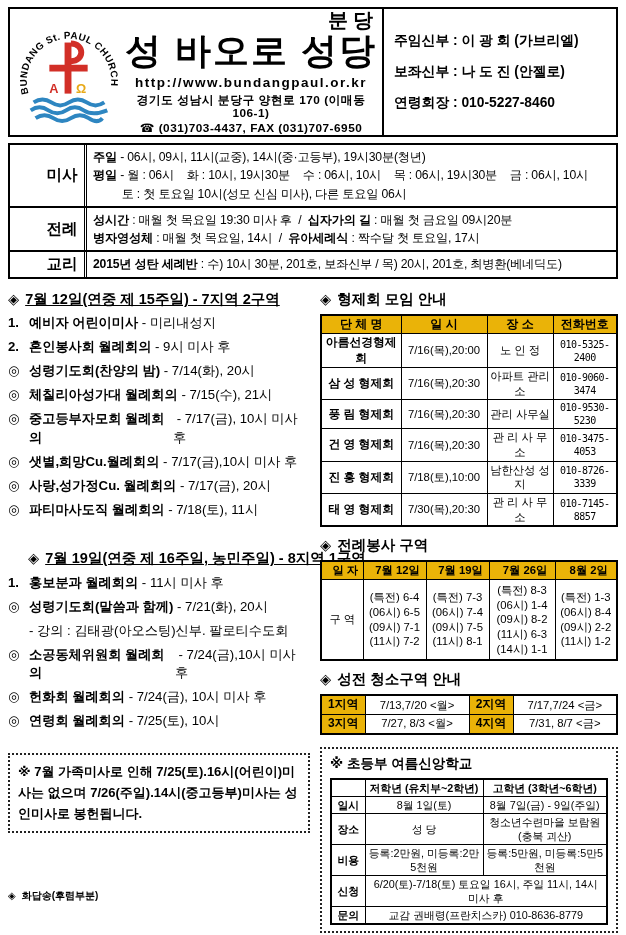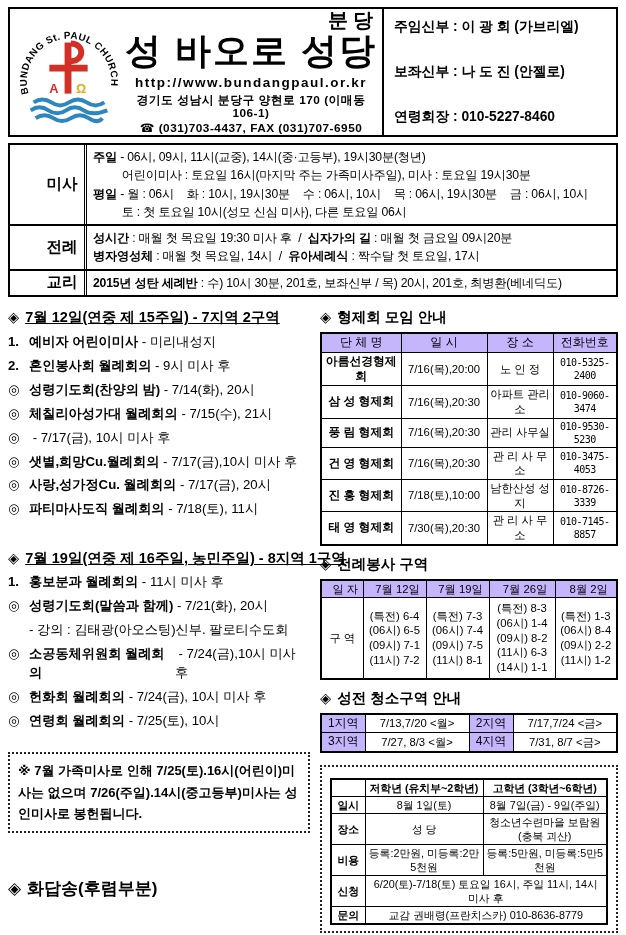--- a/index.html
+++ b/index.html
@@ -10,21 +10,21 @@
   .header-box{display:flex;border:2px solid #000;height:126px;}
   .h-left{flex:1;display:flex;align-items:center;padding:2px 4px;}
   .logo{width:110px;height:116px;flex:none;}
   .h-center{flex:1;text-align:center;line-height:1.1;}
   .t-small{font-size:20px;font-weight:900;letter-spacing:5px;text-align:right;padding-left:62px;}
   .t-big{font-size:36px;font-weight:900;letter-spacing:2px;}
   .t-url{font-size:13.5px;font-weight:bold;letter-spacing:1.5px;margin-top:5px;}
   .t-addr{font-size:11.8px;font-weight:bold;margin-top:3px;letter-spacing:.5px;}
   .t-tel{font-size:11.8px;font-weight:bold;margin-top:2px;letter-spacing:.5px;}
   .h-right{width:212px;border-left:2px solid #000;display:flex;flex-direction:column;
-           justify-content:center;gap:27px;padding:6px 10px;font-weight:bold;font-size:13.8px;}
+           justify-content:center;gap:13px;padding:6px 10px;font-weight:bold;font-size:13.8px;}
   
   .info-table{border:2px solid #000;margin-top:6px;}
   .info-row{display:flex;}
   .info-row + .info-row{border-top:2px solid #000;}
   .info-label{width:44px;flex:none;display:flex;align-items:center;justify-content:center;
               font-weight:900;font-size:15.5px;border-right:3px double #000;padding-left:30px;}
   .info-body{flex:1;padding:3px 6px;font-size:12.2px;line-height:1.5;}
   .rline{white-space:pre-wrap;letter-spacing:-.2px;}
   .rline .b{font-weight:900;}
   
@@ -38,34 +38,34 @@
   .li{display:flex;font-size:13.2px;margin:5.5px 0;line-height:1.4;white-space:pre-wrap;}
   .li .marker{width:21px;flex:none;font-weight:bold;}
   .li .ttl{font-weight:900;}
   .dotted{border:2px dotted #222;padding:6px 8px;margin-top:12px;}
   .notice{font-size:13px;font-weight:900;line-height:1.65;margin-top:22px;}
   
   table{border-collapse:collapse;width:100%;table-layout:fixed;}
   table{border:2px solid #000;}
   td{border:1px solid #000;font-size:11.3px;padding:1px 2px;text-align:center;
      white-space:pre-line;overflow:hidden;line-height:1.3;}
-  .hcell{background:#c4b5fd;font-weight:400;font-size:12px;}
+  .hcell{background:#eab308;font-weight:700;font-size:12px;}
   .bcell{font-weight:900;}
   .t-bro tr:not(:first-child) td:first-child{font-weight:900;font-size:11.8px;}
   .t-bro tr:not(:first-child) td:nth-child(4){font-size:10px;letter-spacing:-.5px;
      font-family:"DejaVu Sans Mono",monospace;}
   .t-zone td{font-size:11.3px;padding-left:8px;}
   .t-zone tr:nth-child(2) td{text-align:center;padding:3px 1px;}
   .t-clean{margin-bottom:2px;}
   .t-elem{margin-top:5px;}
   .t-elem td{font-size:10.8px;}
   .box-h{font-size:13.5px;font-weight:900;}
   .gapA{margin-top:9px;}
   
-  .music-h{font-size:17px;font-weight:900;margin-top:44px;}
+  .music-h{font-size:10px;font-weight:900;margin-top:56px;}
   .music-h .mk{margin-right:6px;}
 </style>
 </head>
 <body>
 
 <div class="page">
 
   <div class="header-box">
     <div class="h-left">
       <svg class="logo" viewBox="0 0 112 116">
@@ -101,21 +101,20 @@
       <div>보좌신부 : 나 도 진 (안젤로)</div>
       <div>연령회장 : 010-5227-8460</div>
     </div>
   </div>
 
   <div class="info-table">
     <div class="info-row">
       <div class="info-label">미사</div>
       <div class="info-body">
           <div class="rline"><span class="b">주일</span><span> - 06시, 09시, 11시(교중), 14시(중·고등부), 19시30분(청년)</span></div>
-          <div class="rline"><span>         어린이미사 : 토요일 16시(마지막 주는 가족미사주일), 미사 : 토요일 19시30분</span></div>
           <div class="rline"><span class="b">평일</span><span> - 월 : 06시    화 : 10시, 19시30분    수 : 06시, 10시    목 : 06시, 19시30분    금 : 06시, 10시</span></div>
           <div class="rline"><span>         토 : 첫 토요일 10시(성모 신심 미사), 다른 토요일 06시</span></div>
         </div>
     </div>
     <div class="info-row">
       <div class="info-label">전례</div>
       <div class="info-body">
           <div class="rline"><span class="b">성시간</span><span> : 매월 첫 목요일 19:30 미사 후  /  </span><span class="b">십자가의 길</span><span> : 매월 첫 금요일 09시20분</span></div>
           <div class="rline"><span class="b">병자영성체</span><span> : 매월 첫 목요일, 14시  /  </span><span class="b">유아세례식</span><span> : 짝수달 첫 토요일, 17시</span></div>
         </div>
@@ -130,27 +129,27 @@
 
   <div class="columns">
 
     <div class="col-left">
       <div class="sec-h"><span class="mk">◈</span><span class="u">7월 12일(연중 제 15주일) - 7지역 2구역</span></div>
       <div class="items">
           <div class="li"><span class="marker">1.</span><span class="ttl">예비자 어린이미사</span><span> - 미리내성지</span></div>
           <div class="li"><span class="marker">2.</span><span class="ttl">혼인봉사회 월례회의</span><span> - 9시 미사 후</span></div>
           <div class="li"><span class="marker">◎</span><span class="ttl">성령기도회(찬양의 밤)</span><span> - 7/14(화), 20시</span></div>
           <div class="li"><span class="marker">◎</span><span class="ttl">체칠리아성가대 월례회의</span><span> - 7/15(수), 21시</span></div>
-          <div class="li"><span class="marker">◎</span><span> - 7/17(금), 10시 미사 후</span></div>
+          <div class="li"><span class="marker">◎</span><span class="ttl">중고등부자모회 월례회의</span><span> - 7/17(금), 10시 미사 후</span></div>
           <div class="li"><span class="marker">◎</span><span class="ttl">샛별,희망Cu.월례회의</span><span> - 7/17(금),10시 미사 후</span></div>
           <div class="li"><span class="marker">◎</span><span class="ttl">사랑,성가정Cu. 월례회의</span><span> - 7/17(금), 20시</span></div>
           <div class="li"><span class="marker">◎</span><span class="ttl">파티마사도직 월례회의</span><span> - 7/18(토), 11시</span></div>
         </div>
 
-      <div class="sec-h" style="margin-top:30px;"><span class="mk">◈</span><span class="u">7월 19일(연중 제 16주일, 농민주일) - 8지역 1구역</span></div>
+      <div class="sec-h" style="margin-top:30px;margin-left:20px;"><span class="mk">◈</span><span class="u">7월 19일(연중 제 16주일, 농민주일) - 8지역 1구역</span></div>
       <div class="items">
           <div class="li"><span class="marker">1.</span><span class="ttl">홍보분과 월례회의</span><span> - 11시 미사 후</span></div>
           <div class="li"><span class="marker">◎</span><span class="ttl">성령기도회(말씀과 함께)</span><span> - 7/21(화), 20시</span></div>
           <div class="li"><span class="marker"></span><span class="ttl"></span><span>- 강의 : 김태광(아오스팅)신부. 팔로티수도회</span></div>
           <div class="li"><span class="marker">◎</span><span class="ttl">소공동체위원회 월례회의</span><span> - 7/24(금),10시 미사 후</span></div>
           <div class="li"><span class="marker">◎</span><span class="ttl">헌화회 월례회의</span><span> - 7/24(금), 10시 미사 후</span></div>
           <div class="li"><span class="marker">◎</span><span class="ttl">연령회 월례회의</span><span> - 7/25(토), 10시</span></div>
         </div>
 
       <div class="dotted notice">※ 7월 가족미사로 인해 7/25(토).16시(어린이)미사는 없으며 7/26(주일).14시(중고등부)미사는 성인미사로 봉헌됩니다.</div>
@@ -271,20 +270,21 @@
             <tr>
               <td class="hcell">3지역</td>
               <td>7/27, 8/3 &lt;월&gt;</td>
               <td class="hcell">4지역</td>
               <td>7/31, 8/7 &lt;금&gt;</td>
             </tr>
           </tbody>
       </table>
 
       <div class="dotted">
+        <div class="box-h">※ 초등부 여름신앙학교</div>
         <table class="t-elem">
           <colgroup>
               <col style="width:34px">
               <col style="width:118px">
               <col style="width:124px">
             </colgroup>
           <tbody>
               <tr>
                 <td class="bcell"></td>
                 <td class="bcell">저학년 (유치부~2학년)</td>

